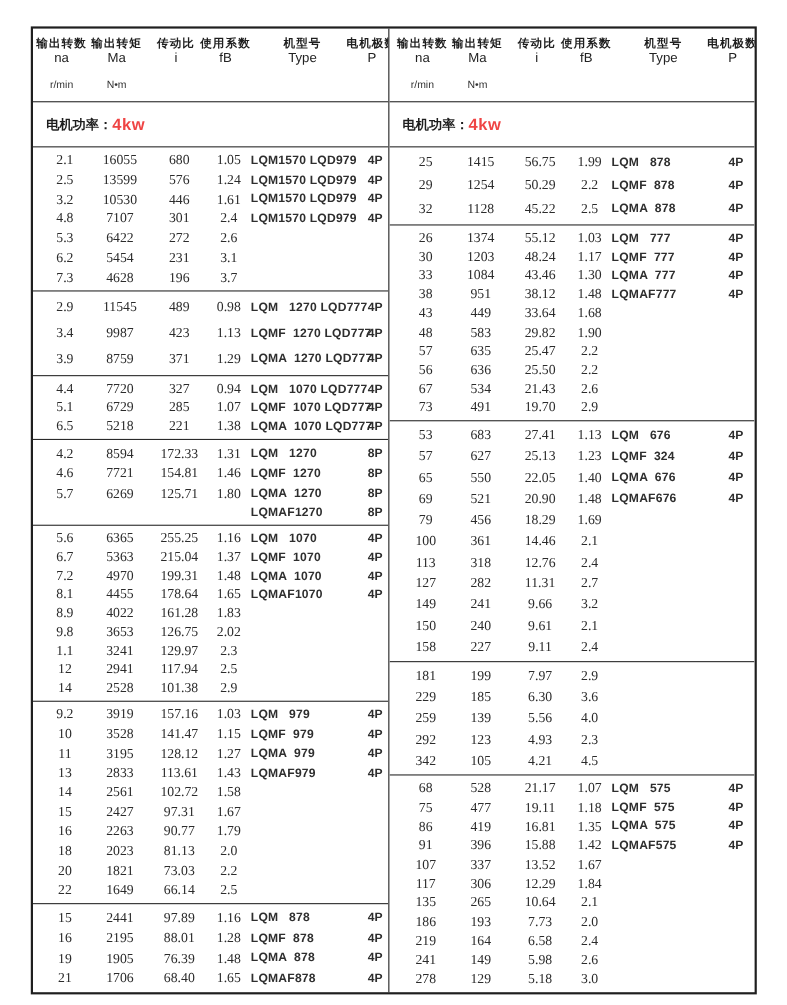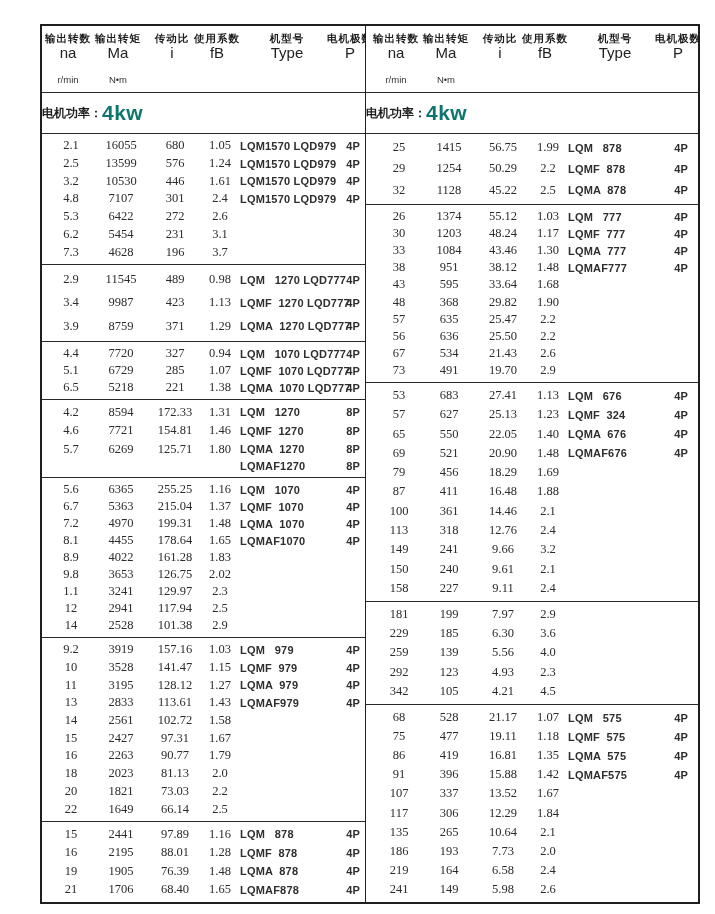--- a/index.html
+++ b/index.html
@@ -1,48 +1,49 @@
 <!DOCTYPE html>
 <html><head>
 <meta charset="utf-8">
 <style>
   html,body{margin:0;padding:0;}
   body{
     width:715px;height:914px;background:#ffffff;position:relative;
     font-family:"Liberation Sans", sans-serif;color:#2b2b2b;overflow:hidden;
   }
   .table-frame{
-    position:absolute;left:40px;top:24px;width:660px;height:880px;
+    position:absolute;left:28px;top:24px;width:660px;height:880px;
     box-sizing:border-box;border:2px solid #1f1f1f;display:flex;background:#fff;
   }
   .half{box-sizing:border-box;display:flex;flex-direction:column;overflow:hidden;}
   .half-left{width:324px;border-right:1.6px solid #1f1f1f;}
   .half-right{flex:1;}
 
   
   .grid6{
     display:grid;
     grid-template-columns:42px 58px 50px 40px 100px 26px;
     padding-left:5px;
   }
   .half-right .grid6{padding-left:9px;}
 
   .header-row{
     height:66px;border-bottom:1.6px solid #2a2a2a;align-items:center;
   }
   .hcell{display:flex;flex-direction:column;align-items:center;justify-content:center;line-height:1.15;}
   .h-zh{font-size:10.5px;font-weight:bold;letter-spacing:1px;color:#1e1e1e;white-space:nowrap;}
-  .h-sym{font-size:15px;color:#222;}
+  .h-sym{font-size:12px;color:#222;}
   .h-unit{font-size:9.5px;color:#333;min-height:11px;margin-top:14px;}
 
   .power-row{
     height:40px;border-bottom:1.6px solid #2a2a2a;display:flex;align-items:center;
+    padding-left:12px;
   }
   .power-label{font-size:12px;font-weight:bold;color:#1e1e1e;}
-  .power-value{font-size:21px;font-weight:bold;color:#0f766e;letter-spacing:.5px;}
+  .power-value{font-size:15px;font-weight:bold;color:#ef4444;letter-spacing:.5px;}
 
   .blocks{flex:1;display:flex;flex-direction:column;overflow:hidden;}
   .block{
     box-sizing:border-box;display:flex;flex-direction:column;
     justify-content:space-around;padding:3px 3px;
   }
   .block:not(:first-child){border-top:1.6px solid #2a2a2a;}
 
   
   .h0-b0{height:130px}.h0-b1{height:77px}.h0-b2{height:58px}.h0-b3{height:78px}
@@ -534,29 +535,29 @@
           <div class="row grid6">
             <span class="num">38</span>
             <span class="num">951</span>
             <span class="num">38.12</span>
             <span class="num">1.48</span>
             <span class="typ">LQMAF777</span>
             <span class="pol">4P</span>
           </div>
           <div class="row grid6">
             <span class="num">43</span>
-            <span class="num">595</span>
+            <span class="num">449</span>
             <span class="num">33.64</span>
             <span class="num">1.68</span>
             <span class="typ"></span>
             <span class="pol"></span>
           </div>
           <div class="row grid6">
             <span class="num">48</span>
-            <span class="num">368</span>
+            <span class="num">583</span>
             <span class="num">29.82</span>
             <span class="num">1.90</span>
             <span class="typ"></span>
             <span class="pol"></span>
           </div>
           <div class="row grid6">
             <span class="num">57</span>
             <span class="num">635</span>
             <span class="num">25.47</span>
             <span class="num">2.2</span>
@@ -623,40 +624,40 @@
           </div>
           <div class="row grid6">
             <span class="num">79</span>
             <span class="num">456</span>
             <span class="num">18.29</span>
             <span class="num">1.69</span>
             <span class="typ"></span>
             <span class="pol"></span>
           </div>
           <div class="row grid6">
-            <span class="num">87</span>
-            <span class="num">411</span>
-            <span class="num">16.48</span>
-            <span class="num">1.88</span>
-            <span class="typ"></span>
-            <span class="pol"></span>
-          </div>
-          <div class="row grid6">
             <span class="num">100</span>
             <span class="num">361</span>
             <span class="num">14.46</span>
             <span class="num">2.1</span>
             <span class="typ"></span>
             <span class="pol"></span>
           </div>
           <div class="row grid6">
             <span class="num">113</span>
             <span class="num">318</span>
             <span class="num">12.76</span>
             <span class="num">2.4</span>
+            <span class="typ"></span>
+            <span class="pol"></span>
+          </div>
+          <div class="row grid6">
+            <span class="num">127</span>
+            <span class="num">282</span>
+            <span class="num">11.31</span>
+            <span class="num">2.7</span>
             <span class="typ"></span>
             <span class="pol"></span>
           </div>
           <div class="row grid6">
             <span class="num">149</span>
             <span class="num">241</span>
             <span class="num">9.66</span>
             <span class="num">3.2</span>
             <span class="typ"></span>
             <span class="pol"></span>
@@ -794,16 +795,24 @@
             <span class="pol"></span>
           </div>
           <div class="row grid6">
             <span class="num">241</span>
             <span class="num">149</span>
             <span class="num">5.98</span>
             <span class="num">2.6</span>
             <span class="typ"></span>
             <span class="pol"></span>
           </div>
+          <div class="row grid6">
+            <span class="num">278</span>
+            <span class="num">129</span>
+            <span class="num">5.18</span>
+            <span class="num">3.0</span>
+            <span class="typ"></span>
+            <span class="pol"></span>
+          </div>
         </div>
       </div>
     </div>
 </div>
 
 </body></html>

